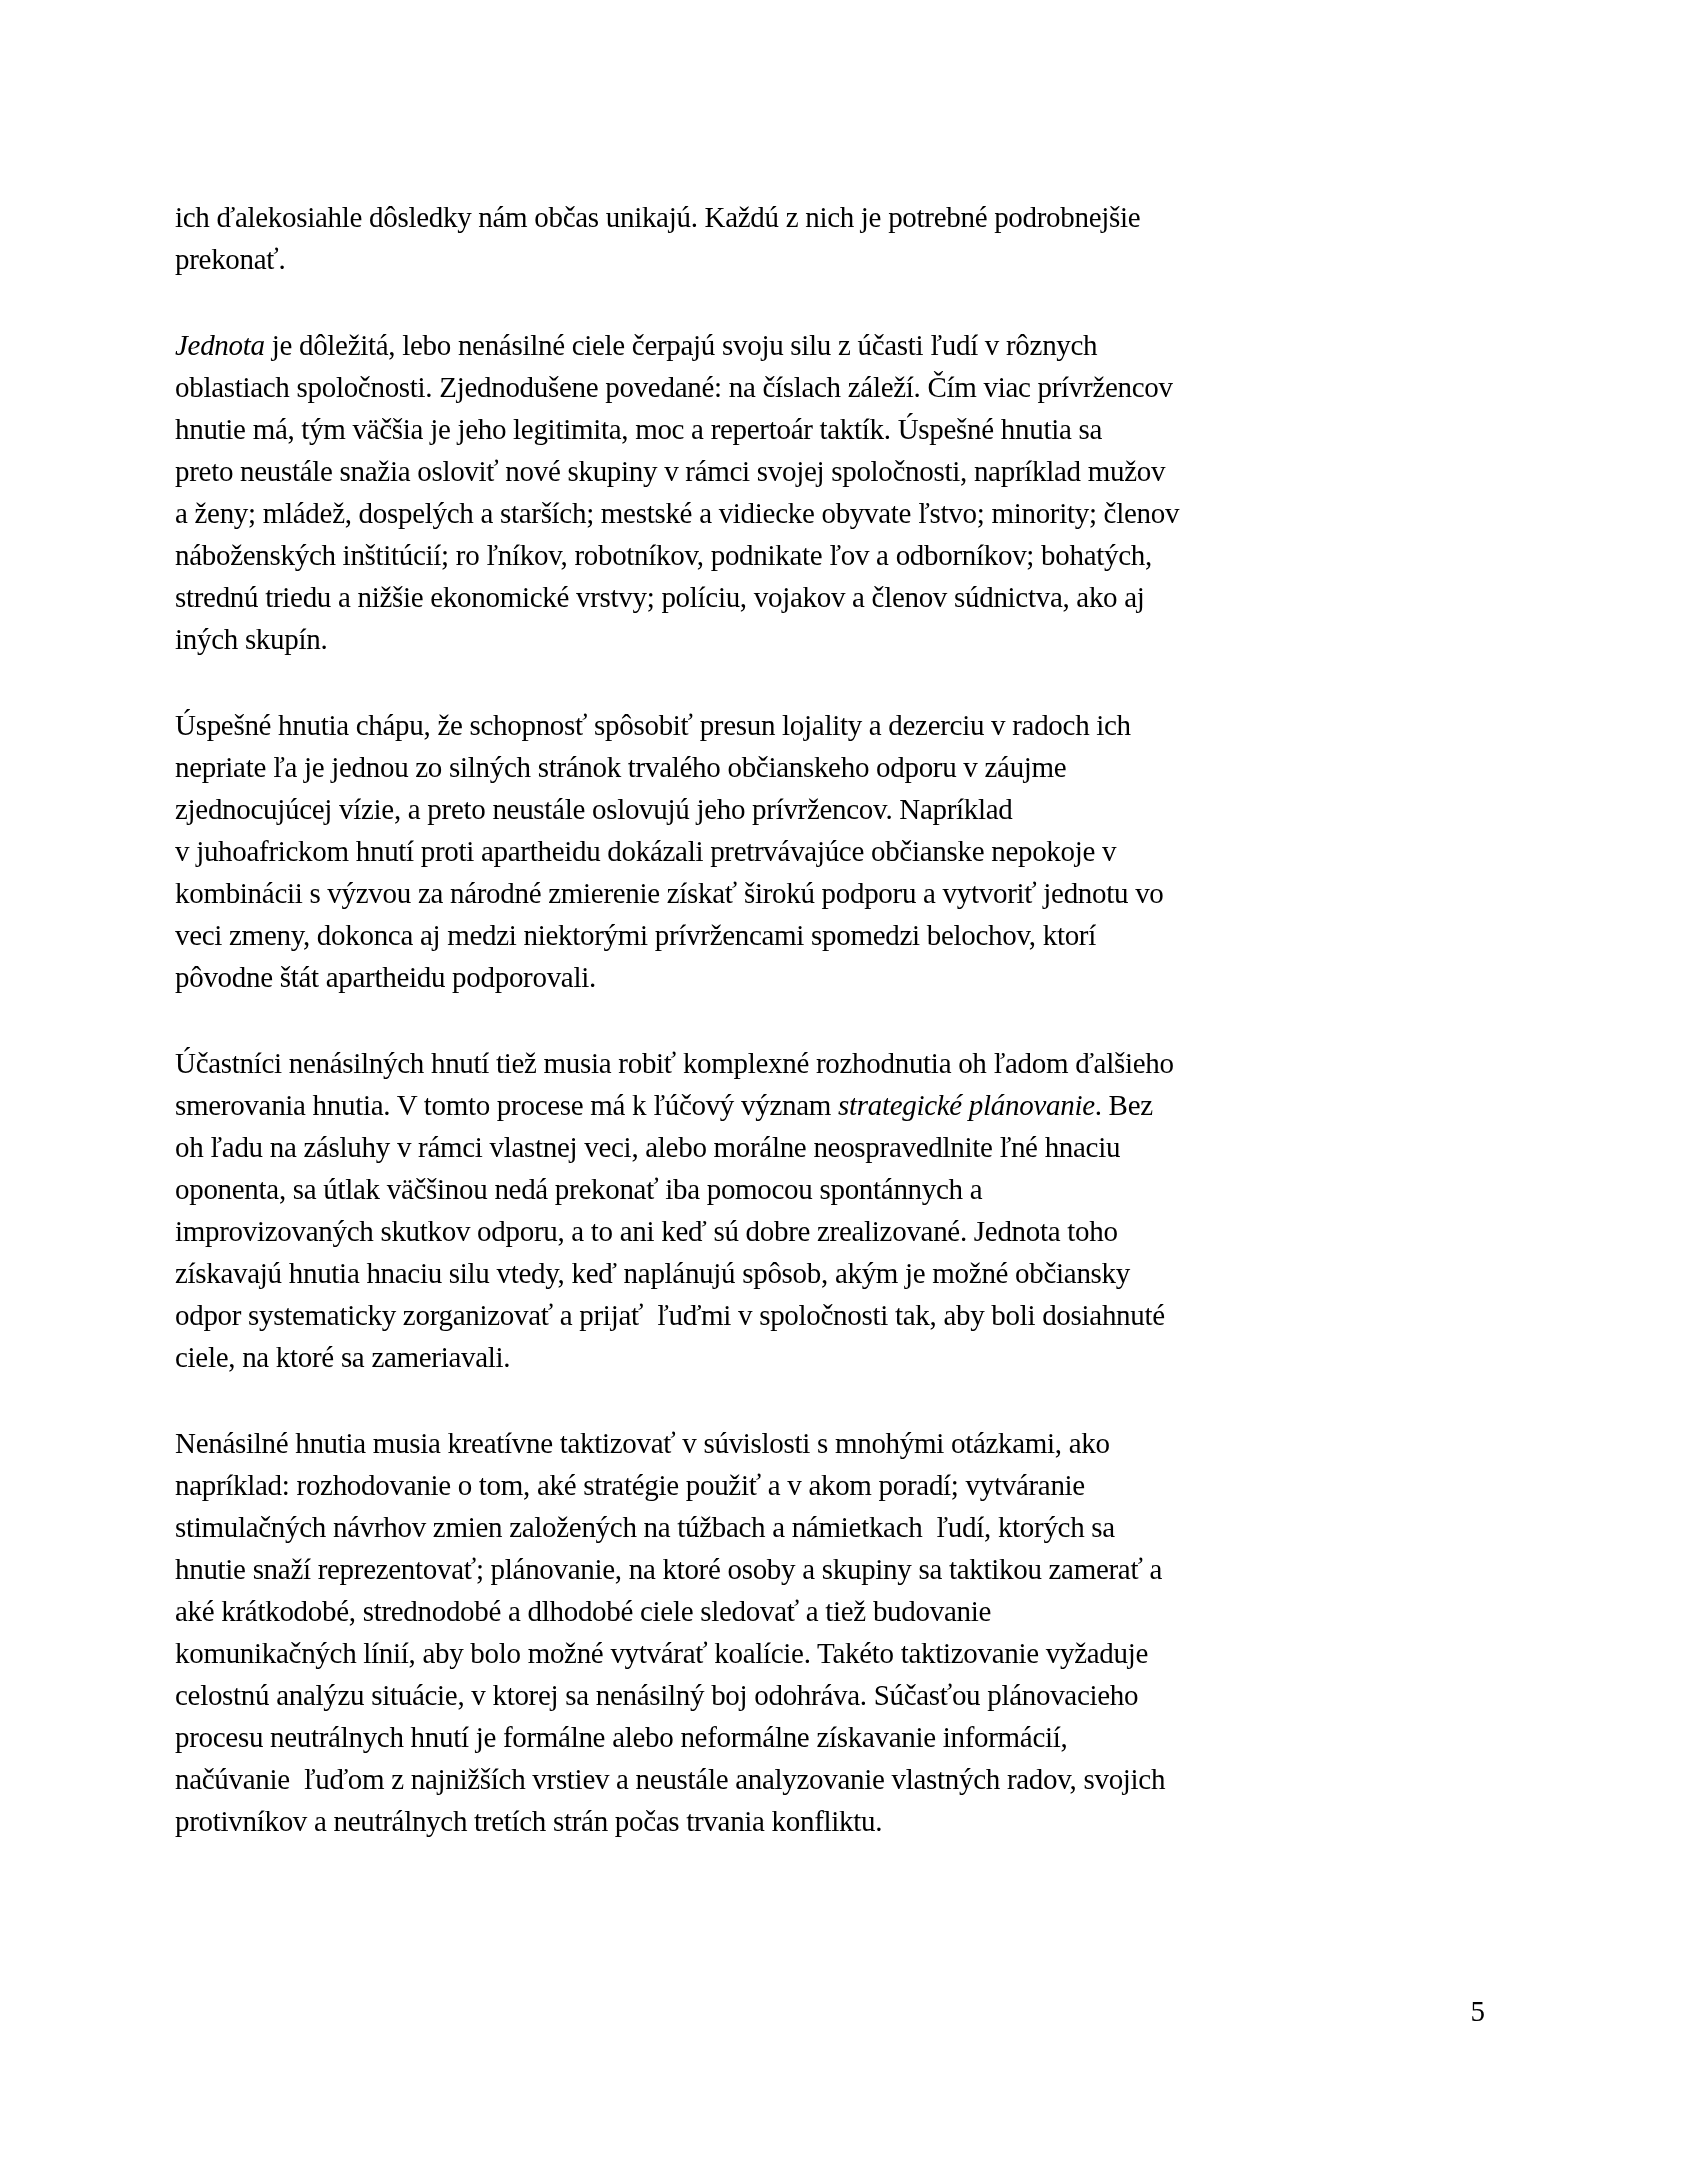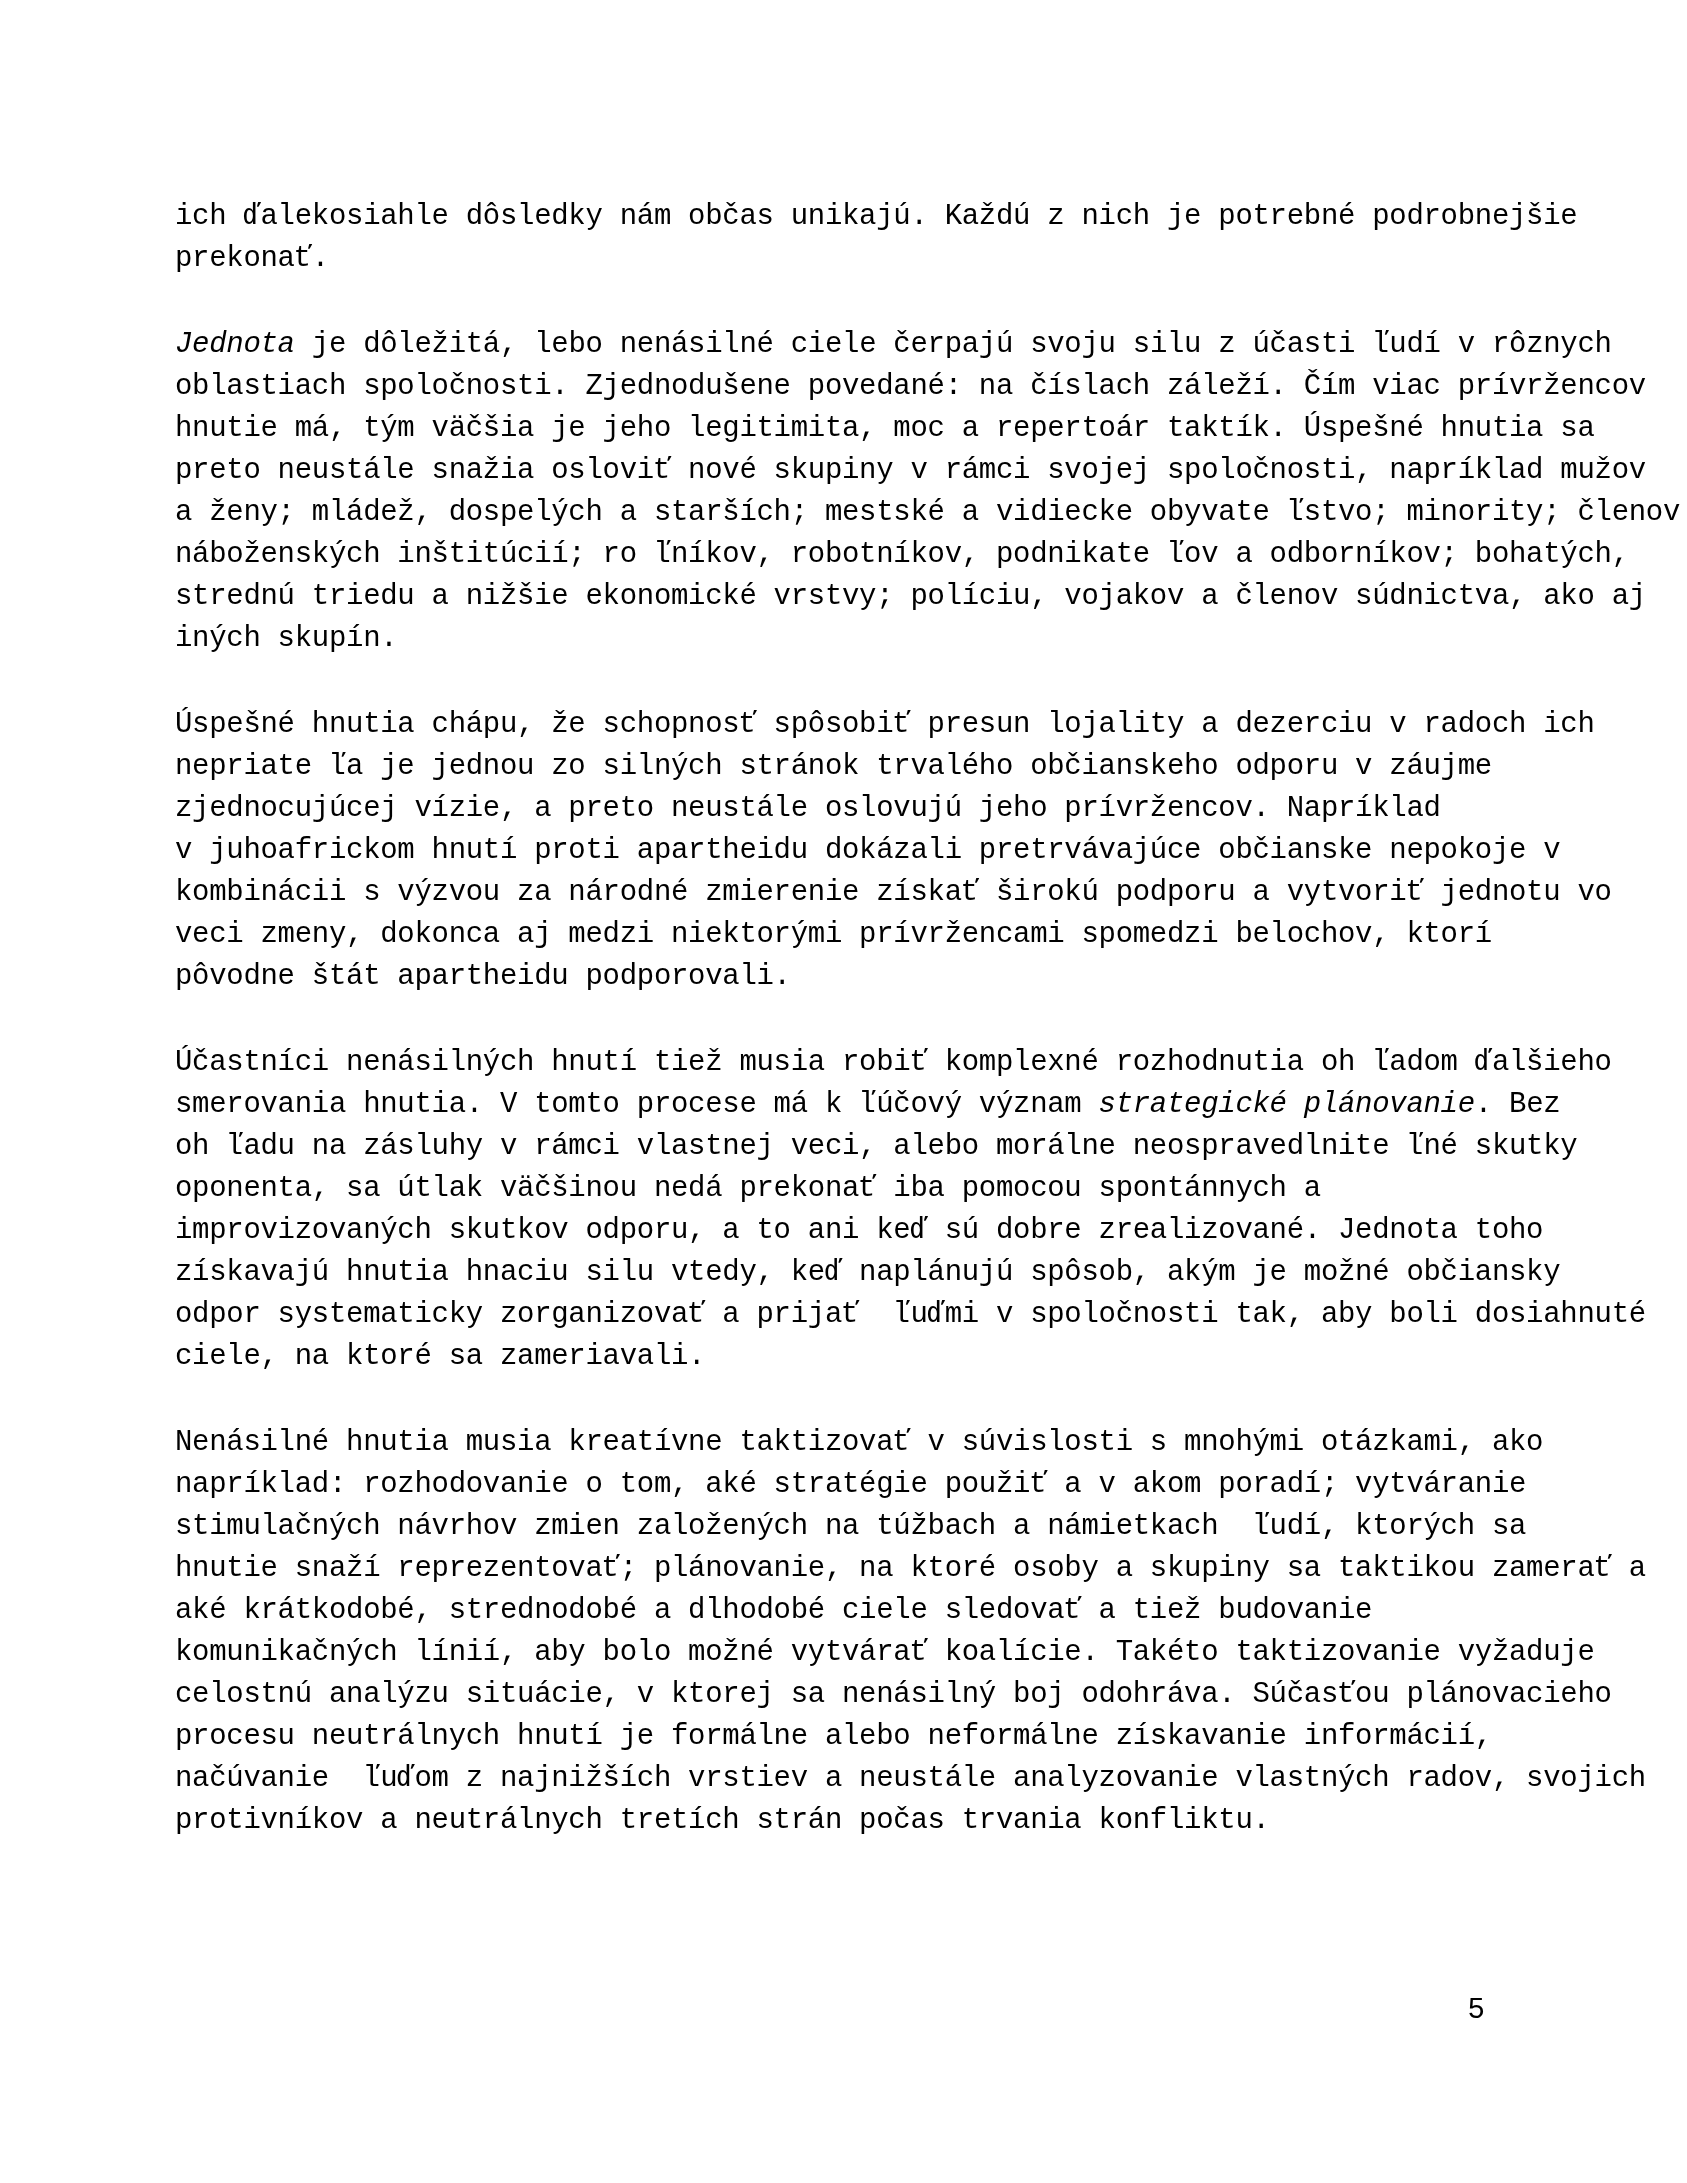--- a/index.html
+++ b/index.html
@@ -1,21 +1,21 @@
 <!DOCTYPE html>
 <html lang="sk" style="font-size:10.6px"><head>
 <meta charset="utf-8">
 <style>
   html, body { margin: 0; padding: 0; background: #e8e8e8; }
   .page {
     position: relative;
     width: 1687px;
     height: 2183px;
     background: #ffffff;
-    font-family: Liberation Mono, monospace;
+    font-family: Liberation Serif, serif;
     color: #000000;
     overflow: hidden;
   }
   .doc-body {
     position: absolute;
     left: 175px;
     top: 196px;
     width: 1343px;
   }
   .para { margin: 0 0 44px 0; }
@@ -61,21 +61,21 @@
         <div class="line"><span>nepriate ľa je jednou zo silných stránok trvalého občianskeho odporu v záujme</span></div>
         <div class="line"><span>zjednocujúcej vízie, a preto neustále oslovujú jeho prívržencov. Napríklad</span></div>
         <div class="line"><span>v juhoafrickom hnutí proti apartheidu dokázali pretrvávajúce občianske nepokoje v</span></div>
         <div class="line"><span>kombinácii s výzvou za národné zmierenie získať širokú podporu a vytvoriť jednotu vo</span></div>
         <div class="line"><span>veci zmeny, dokonca aj medzi niektorými prívržencami spomedzi belochov, ktorí</span></div>
         <div class="line"><span>pôvodne štát apartheidu podporovali.</span></div>
       </div>
       <div class="para">
         <div class="line"><span>Účastníci nenásilných hnutí tiež musia robiť komplexné rozhodnutia oh ľadom ďalšieho</span></div>
         <div class="line"><span>smerovania hnutia. V tomto procese má k ľúčový význam </span><em>strategické plánovanie</em><span>. Bez</span></div>
-        <div class="line"><span>oh ľadu na zásluhy v rámci vlastnej veci, alebo morálne neospravedlnite ľné skutky</span></div>
+        <div class="line"><span>oh ľadu na zásluhy v rámci vlastnej veci, alebo morálne neospravedlnite ľné hnaciu</span></div>
         <div class="line"><span>oponenta, sa útlak väčšinou nedá prekonať iba pomocou spontánnych a</span></div>
         <div class="line"><span>improvizovaných skutkov odporu, a to ani keď sú dobre zrealizované. Jednota toho</span></div>
         <div class="line"><span>získavajú hnutia hnaciu silu vtedy, keď naplánujú spôsob, akým je možné občiansky</span></div>
         <div class="line"><span>odpor systematicky zorganizovať a prijať  ľuďmi v spoločnosti tak, aby boli dosiahnuté</span></div>
         <div class="line"><span>ciele, na ktoré sa zameriavali.</span></div>
       </div>
       <div class="para">
         <div class="line"><span>Nenásilné hnutia musia kreatívne taktizovať v súvislosti s mnohými otázkami, ako</span></div>
         <div class="line"><span>napríklad: rozhodovanie o tom, aké stratégie použiť a v akom poradí; vytváranie</span></div>
         <div class="line"><span>stimulačných návrhov zmien založených na túžbach a námietkach  ľudí, ktorých sa</span></div>

